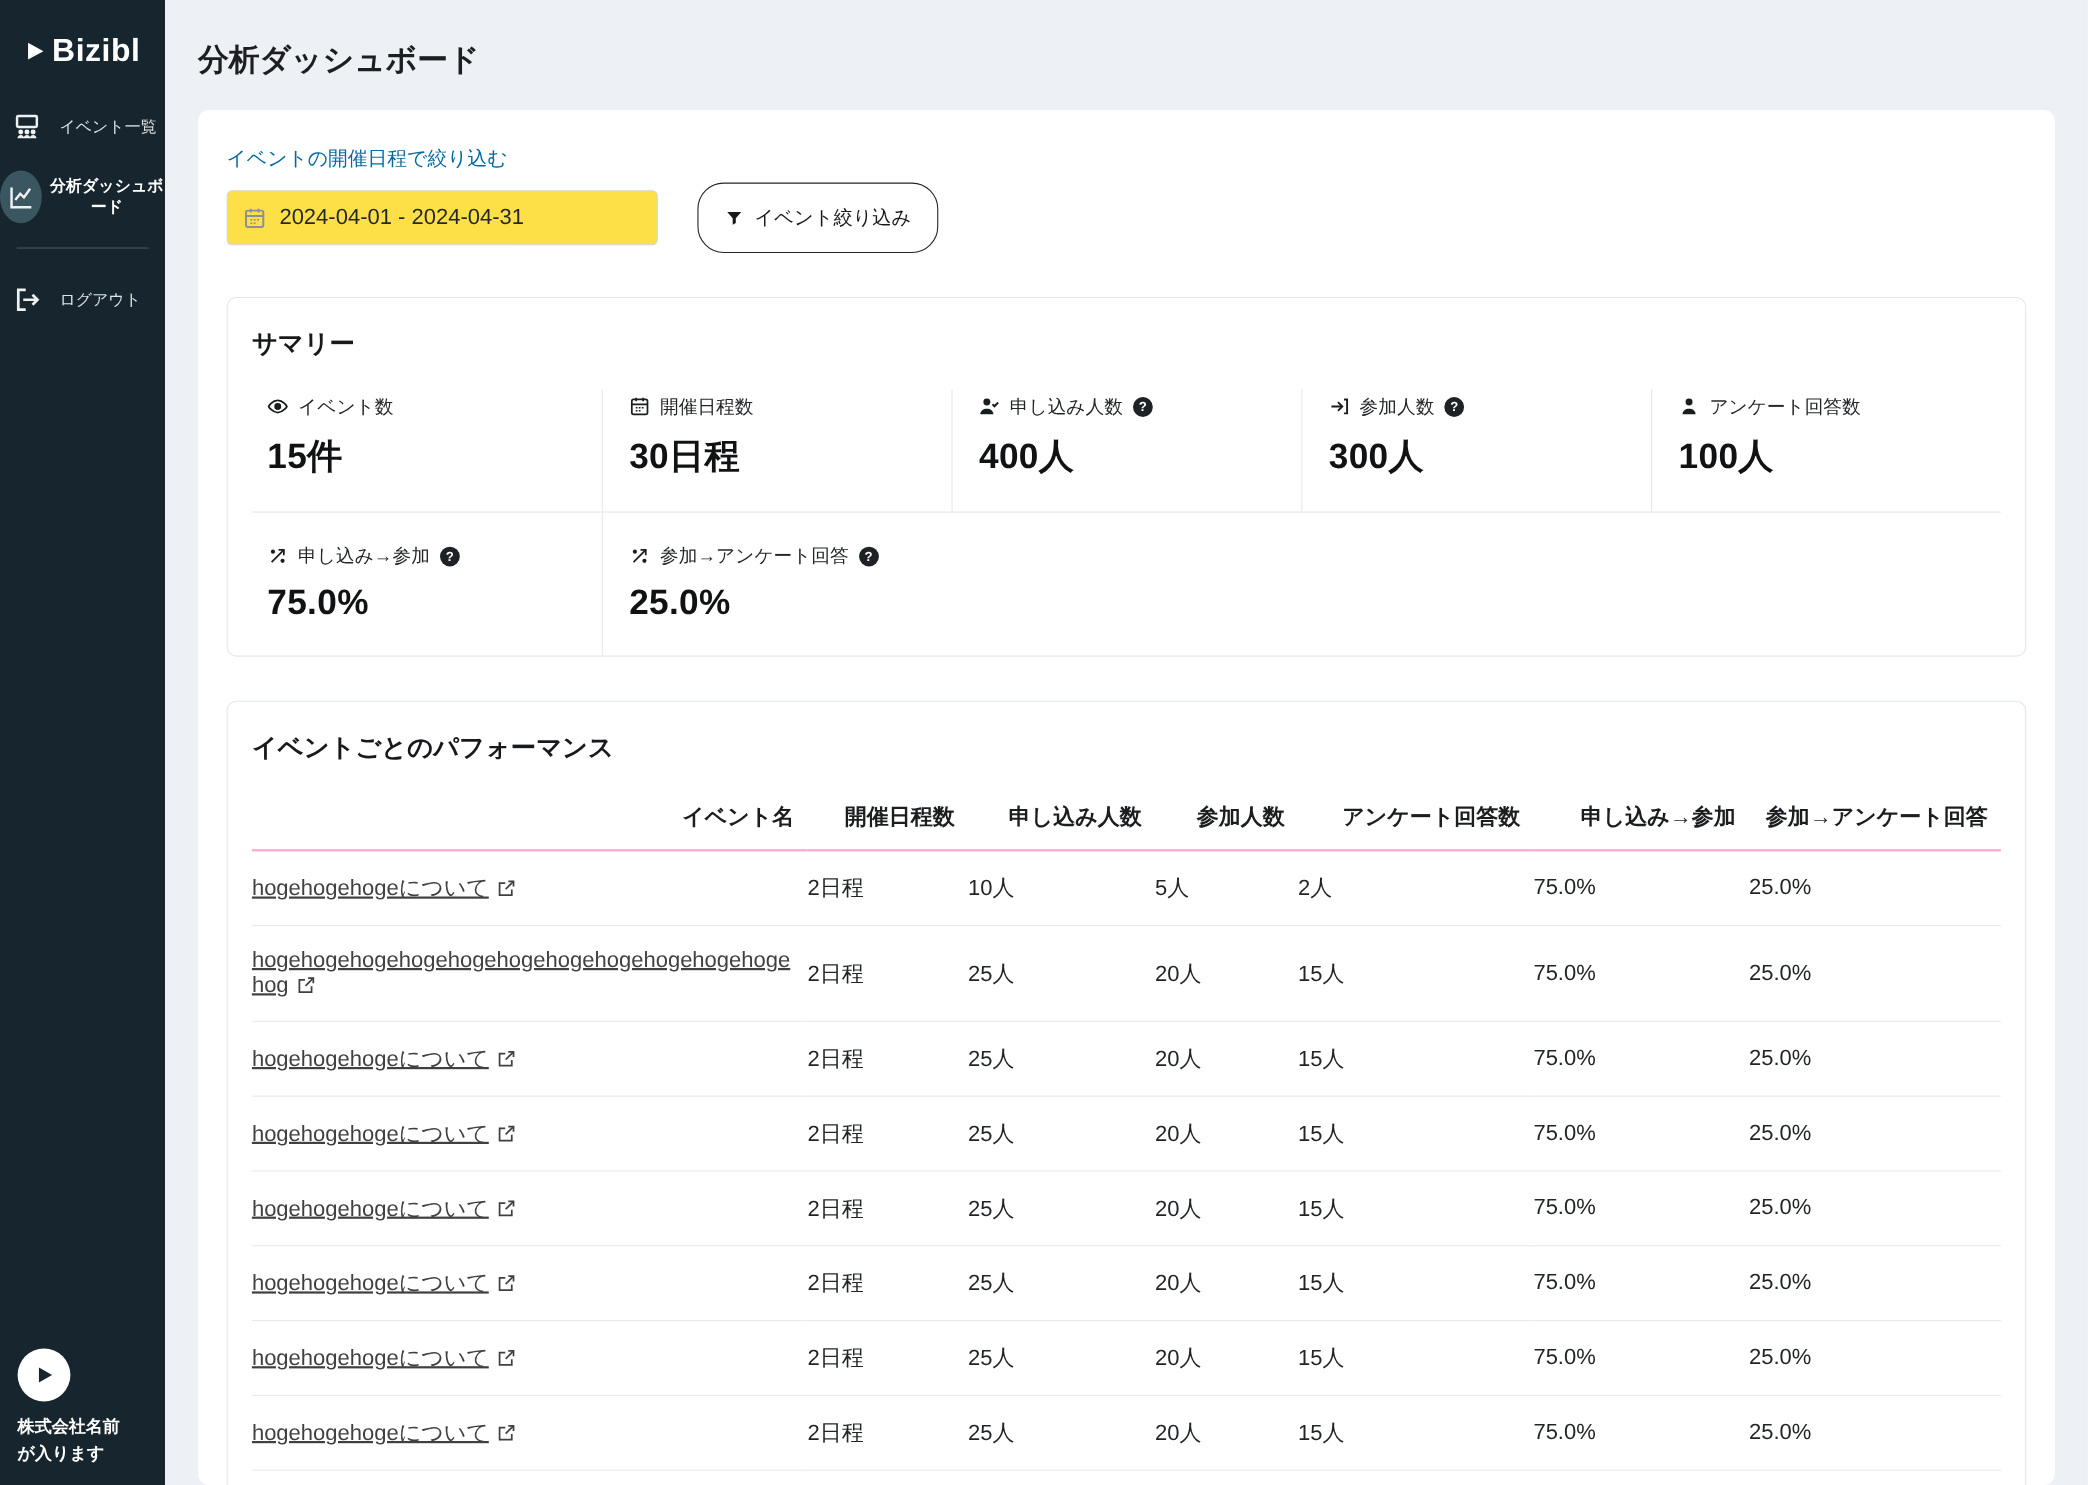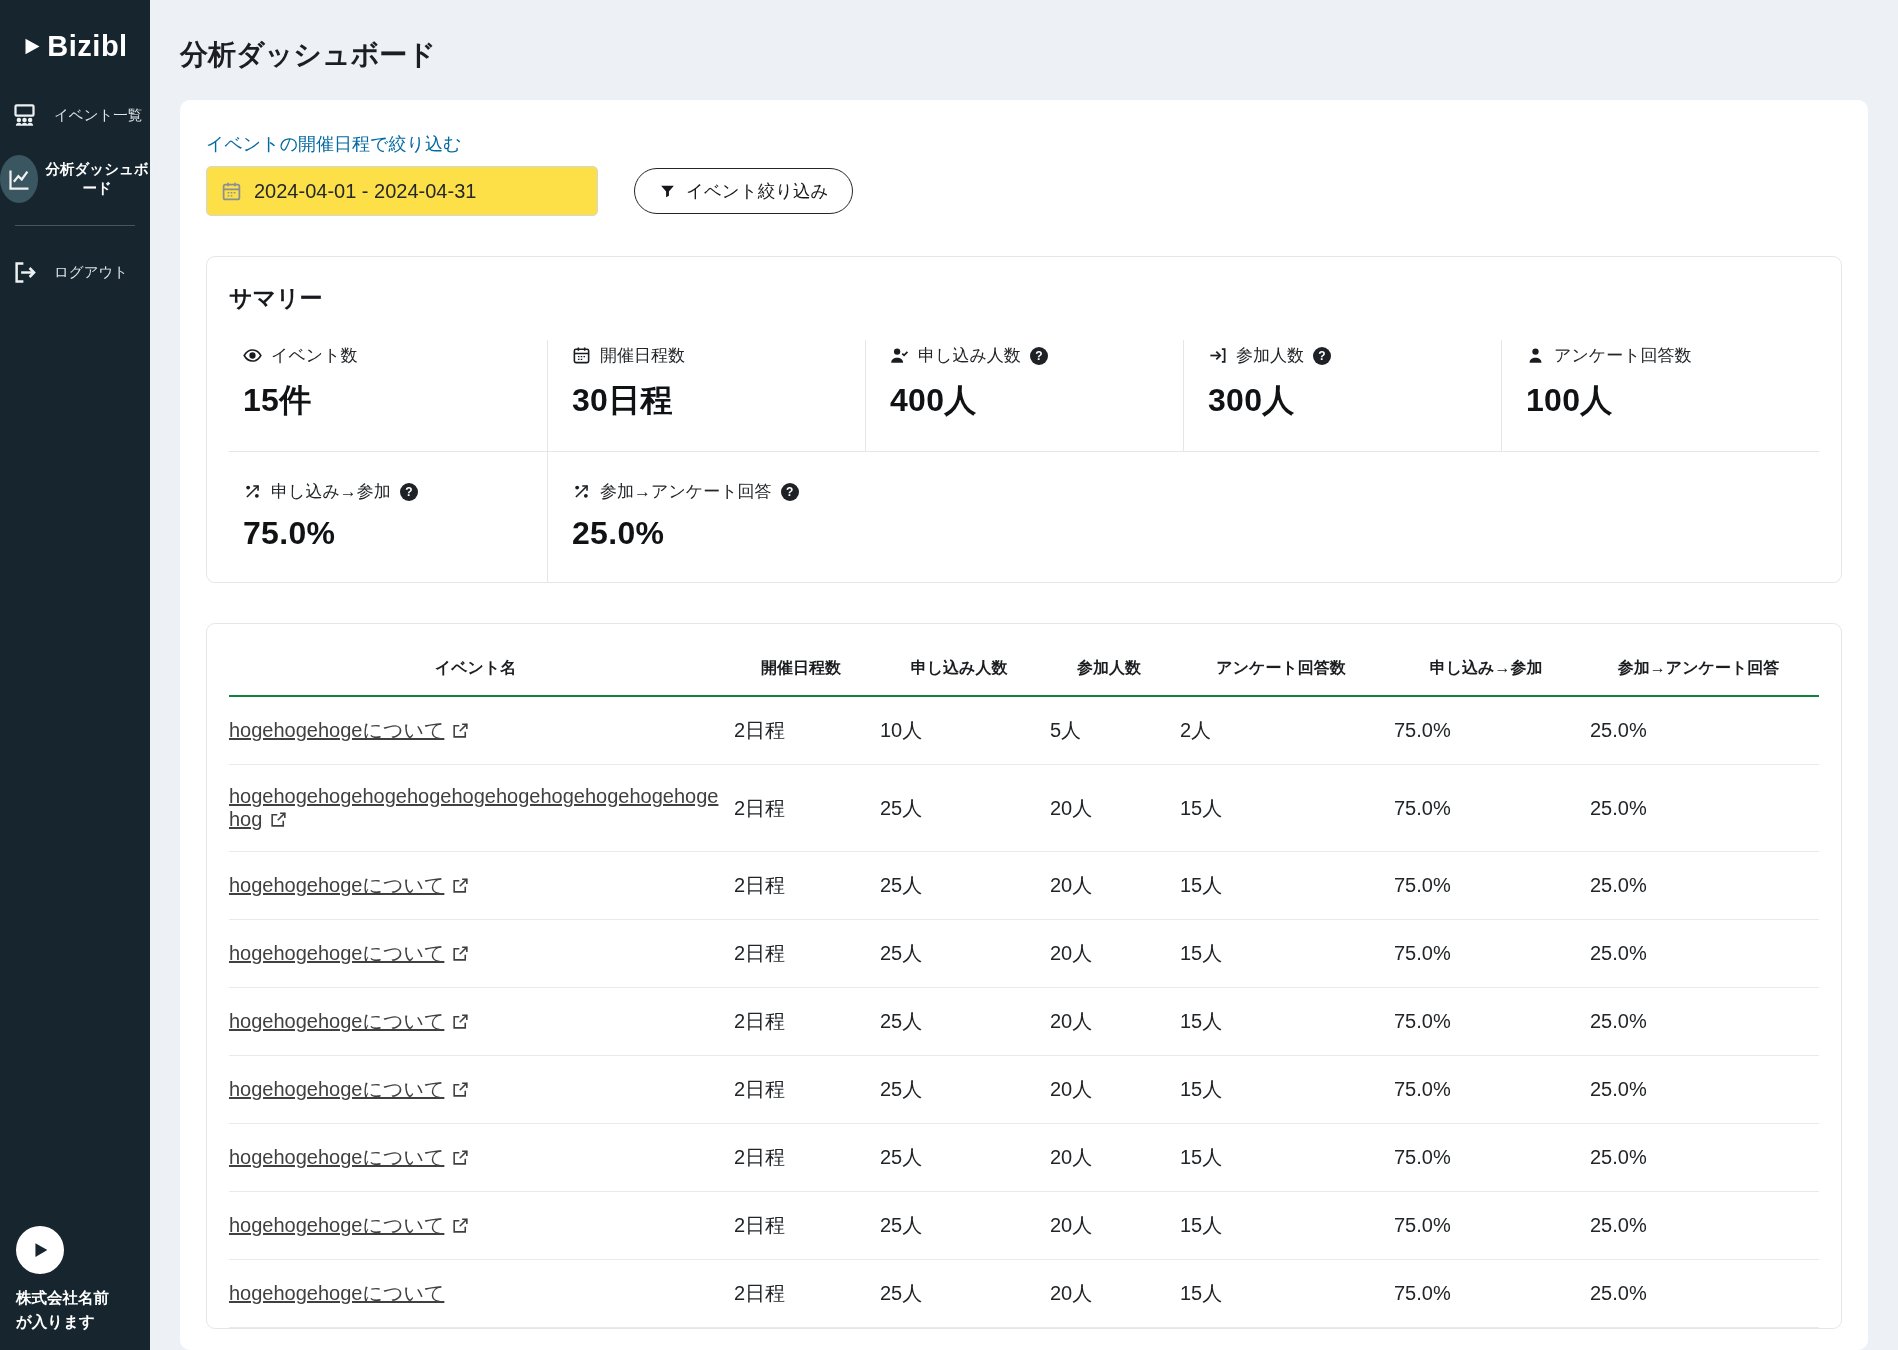--- a/index.html
+++ b/index.html
@@ -58,21 +58,21 @@
   
   .filter-label { font-size:18px; color:#0369a1; margin-bottom:10px; }
   .filter-row { display:flex; align-items:center; gap:36px; }
   .date-input {
     width:392px; height:50px; border:1px solid #d3d7dc; border-radius:5px;
     display:flex; align-items:center; gap:12px; padding:0 14px;
     font-size:20px; color:#24282c; background:#fde047; cursor:pointer;
   }
   .date-input svg { width:21px; height:21px; color:#8a9096; flex:none; }
   .filter-btn {
-    height:46px; padding:0 24px; border:1.6px solid #22262a; border-radius:24px;
+    height:64px; padding:0 24px; border:1.6px solid #22262a; border-radius:24px;
     background:#fff; display:flex; align-items:center; gap:10px;
     font-size:17.5px; color:#16181b; cursor:pointer; font-family:inherit;
   }
   .filter-btn svg { width:17px; height:17px; }
 
   
   .card { border:1px solid #e4e7ea; border-radius:9px; margin-top:40px; padding:26px 22px 0; }
   .card h2 { margin:0 0 26px; font-size:23px; font-weight:700; color:#17191c; }
 
   .stats-grid { display:grid; grid-template-columns:repeat(5,1fr); }
@@ -88,22 +88,22 @@
   .stat-value { margin-top:12px; font-size:32px; font-weight:700; color:#101214; letter-spacing:.3px; }
 
   .rates-grid { display:grid; grid-template-columns:repeat(5,1fr); border-top:1px solid #e4e7ea; }
   .rate { padding:28px 10px 30px 24px; }
   .rate:first-child { padding-left:14px; }
   .rate.div-left { border-left:1px solid #e4e7ea; }
 
   
   table { width:100%; border-collapse:collapse; table-layout:fixed; }
   th {
-    font-size:16px; font-weight:700; text-align:center; color:#1b1d20;
-    padding:8px 12px 16px 0; border-bottom:2px solid #15803d;
+    font-size:20px; font-weight:700; text-align:right; color:#1b1d20;
+    padding:8px 12px 16px 0; border-bottom:2px solid #f9a8d4;
   }
   td {
     font-size:20px; color:#222528; vertical-align:middle;
     padding:20px 12px 20px 0; border-bottom:1px solid #e7e9ec;
   }
   a.event-link { color:#404040; text-decoration:underline; word-break:break-all; }
   a.event-link svg { width:19px; height:19px; vertical-align:-3px; margin-left:7px; }
 
   .c-name { width:505px; } .c-sched { width:146px; } .c-app { width:170px; }
   .c-part { width:130px; } .c-survey { width:214px; } .c-rate1 { width:196px; }
@@ -275,20 +275,21 @@
               </svg>
             <span>参加→アンケート回答</span>
             <span class="help">?</span>
           </div>
           <div class="stat-value">25.0%</div>
         </div>
       </div>
     </section>
 
     <section class="card">
+      <h2>イベントごとのパフォーマンス</h2>
       <table>
         <colgroup>
           <col class="c-name">
             <col class="c-sched">
             <col class="c-app">
             <col class="c-part">
             <col class="c-survey">
             <col class="c-rate1">
             <col>
         </colgroup>

